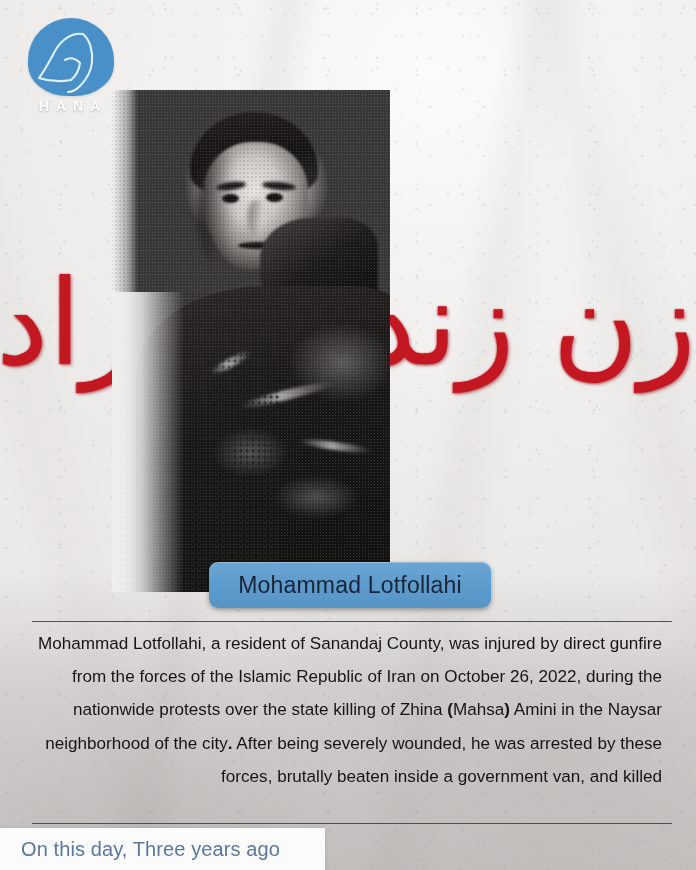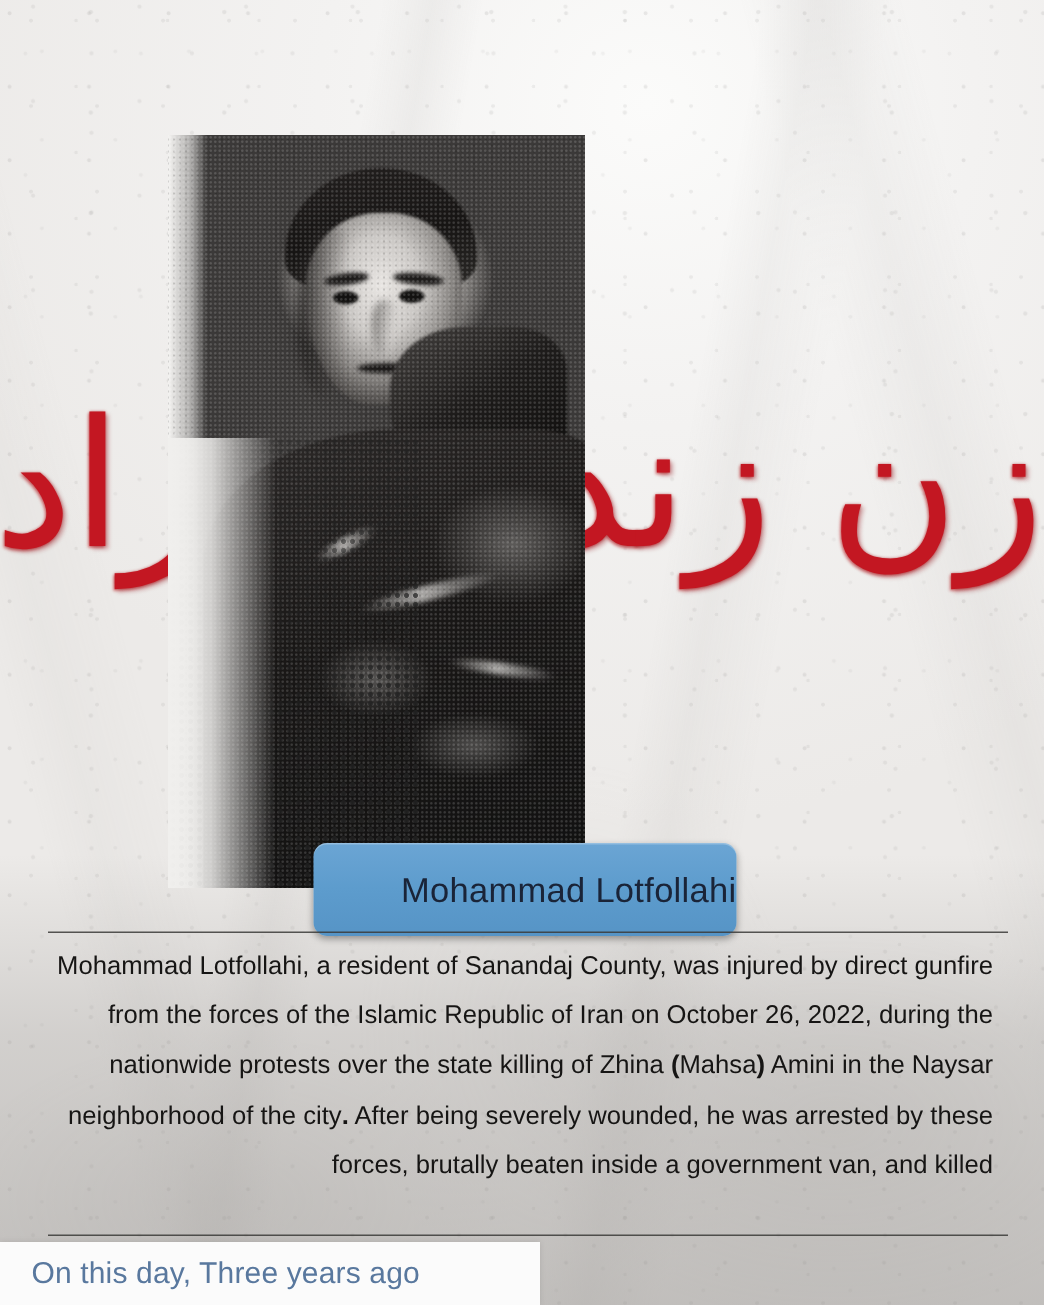--- a/index.html
+++ b/index.html
@@ -254,27 +254,27 @@
     width: 26px; height: 502px;
     background: linear-gradient(90deg, #f4f3f1 0%, rgba(244,243,241,.6) 60%, rgba(244,243,241,0) 100%);
   }
 
   
   .name-banner {
     position: absolute;
     left: 209px;
     top: 562px;
     width: 282px;
-    height: 62px;
+    height: 46px;
     background: linear-gradient(180deg, #6ba5d4 0%, #5d9ccd 48%, #5694c6 100%);
     border-radius: 9px;
     box-shadow: 0 2px 5px rgba(0,0,0,.35), inset 0 1px 0 rgba(255,255,255,.28);
     display: flex;
     align-items: center;
-    justify-content: flex-end;
+    justify-content: center;
   }
   .name-banner span {
     color: #1a2438;
     font-size: 23px;
     font-weight: 400;
     letter-spacing: .2px;
     font-family: "Liberation Sans", sans-serif;
   }
 
   
@@ -298,21 +298,21 @@
     line-height: 33.2px;
     font-family: "Liberation Sans", sans-serif;
   }
   .body-text b { font-weight: 700; }
 
   
   .otd {
     position: absolute;
     left: 0;
     top: 828px;
-    width: 360px;
+    width: 325px;
     height: 42px;
     background: #fbfbfb;
     display: flex;
     align-items: center;
     box-shadow: 0 0 4px rgba(0,0,0,.10);
   }
   .otd span {
     margin-left: 21px;
     color: #59789e;
     font-size: 20px;
@@ -348,20 +348,34 @@
       <div class="ph-body"></div>
       <div class="ph-fold-1"></div>
       <div class="ph-fold-2"></div>
       <div class="ph-fold-3"></div>
       <div class="ph-grain"></div>
       <div class="ph-halftone"></div>
       <div class="ph-halftone-fade"></div>
     </div>
   </div>
 
+  <div class="logo-wrap">
+    <div class="logo-dome"></div>
+    <svg class="logo-bird" width="86" height="78" viewBox="0 0 86 78">
+      <g fill="none" stroke="#dff0fb" stroke-width="2.1" stroke-linecap="round" stroke-linejoin="round">
+        <path d="M55 16 C44 14 33 22 27 33 C22 42 17 52 11 60"></path>
+        <path d="M55 16 C62 22 65 33 64 44 C63 54 58 62 52 68"></path>
+        <path d="M11 60 C20 63 32 64 43 62"></path>
+        <path d="M43 62 C48 58 51 52 52 45"></path>
+        <path d="M52 45 C48 40 42 39 37 42"></path>
+        <path d="M52 68 C48 72 44 74 40 74"></path>
+      </g>
+    </svg>
+    <div class="logo-text">HANA</div>
+  </div>
 
   <div class="name-banner">
     <span>Mohammad Lotfollahi</span>
   </div>
 
   <div class="rule rule-top"></div>
   <div class="body-text">Mohammad Lotfollahi, a resident of Sanandaj County, was injured by direct gunfire from the forces of the Islamic Republic of Iran on October 26, 2022, during the nationwide protests over the state killing of Zhina <b>(</b>Mahsa<b>)</b> Amini in the Naysar neighborhood of the city<b>.</b> After being severely wounded, he was arrested by these forces, brutally beaten inside a government van, and killed</div>
   <div class="rule rule-bottom"></div>
 
   <div class="otd">

